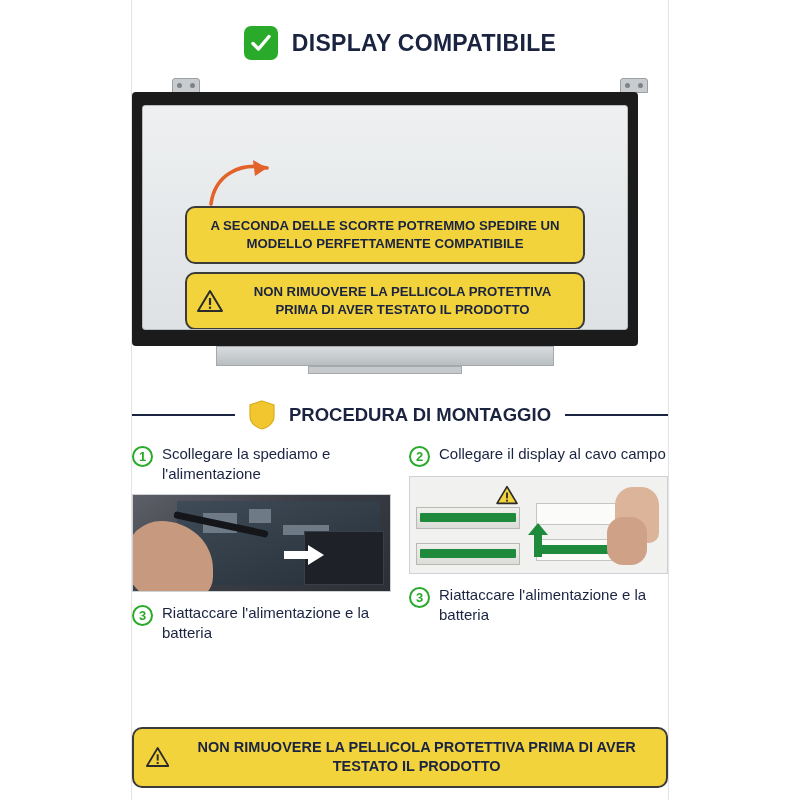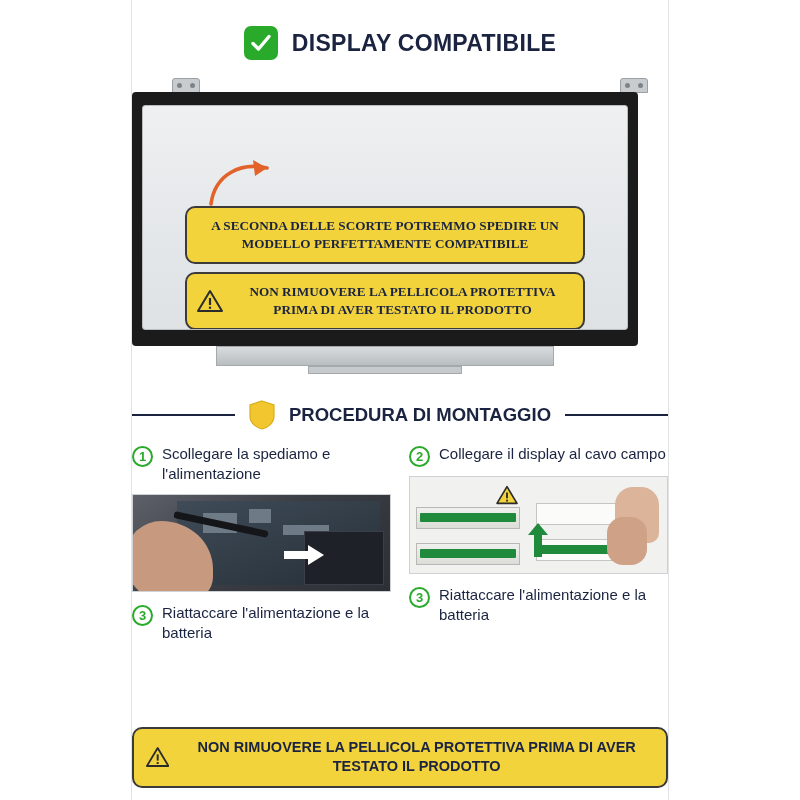--- a/index.html
+++ b/index.html
@@ -70,21 +70,20 @@
     font-size: 16.5px;
     line-height: 1.52;
   }
 
   
   .monitor-wrap {
     position: relative;
     margin: 18px auto 0 auto;
     width: 556px;
     height: 300px;
-    font-family: Liberation Serif, serif;
   }
   .tab {
     position: absolute;
     top: 0;
     width: 28px;
     height: 15px;
     background: #c9cccf;
     border: 1px solid #9aa0a4;
     border-radius: 3px 3px 0 0;
     box-sizing: border-box;

